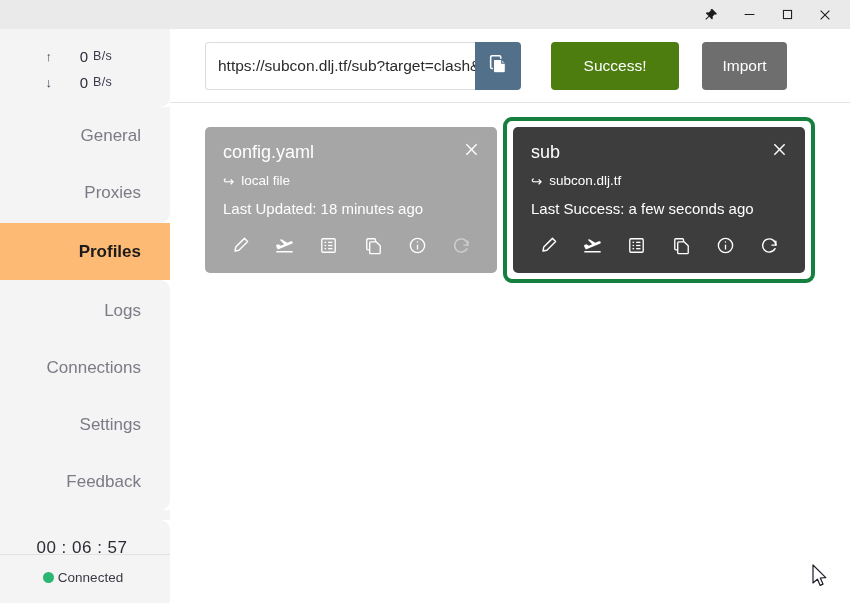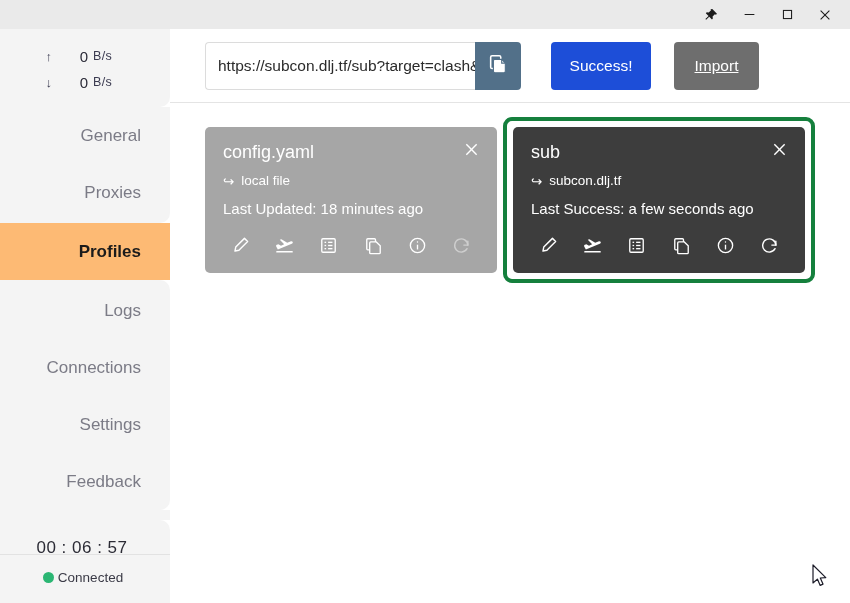--- a/index.html
+++ b/index.html
@@ -110,22 +110,22 @@
     display:flex; align-items:center; justify-content:center;
     cursor:pointer;
   }
   .btn{
     height:48px; border:none; border-radius:4px;
     font-family:"Liberation Sans", sans-serif;
     font-size:15.5px; color:#ffffff;
     display:flex; align-items:center; justify-content:center;
     cursor:pointer;
   }
-  .btn-success{ background:#1d4ed8; width:100px; margin-left:30px; }
-  .btn-import{ background:#6e6e6e; width:85px; margin-left:23px;text-decoration:underline; }
+  .btn-success{ background:#4d7c0f; width:128px; margin-left:30px; }
+  .btn-import{ background:#6e6e6e; width:85px; margin-left:23px; }
 
   
   .cards{ padding:24px 0 0 35px; display:flex; gap:12px; align-items:flex-start;}
   .card-slot{ position:relative; }
   .card{
     width:292px;
     border-radius:5px;
     padding:16px 18px 12px 18px;
     color:#ffffff;
     position:relative;

